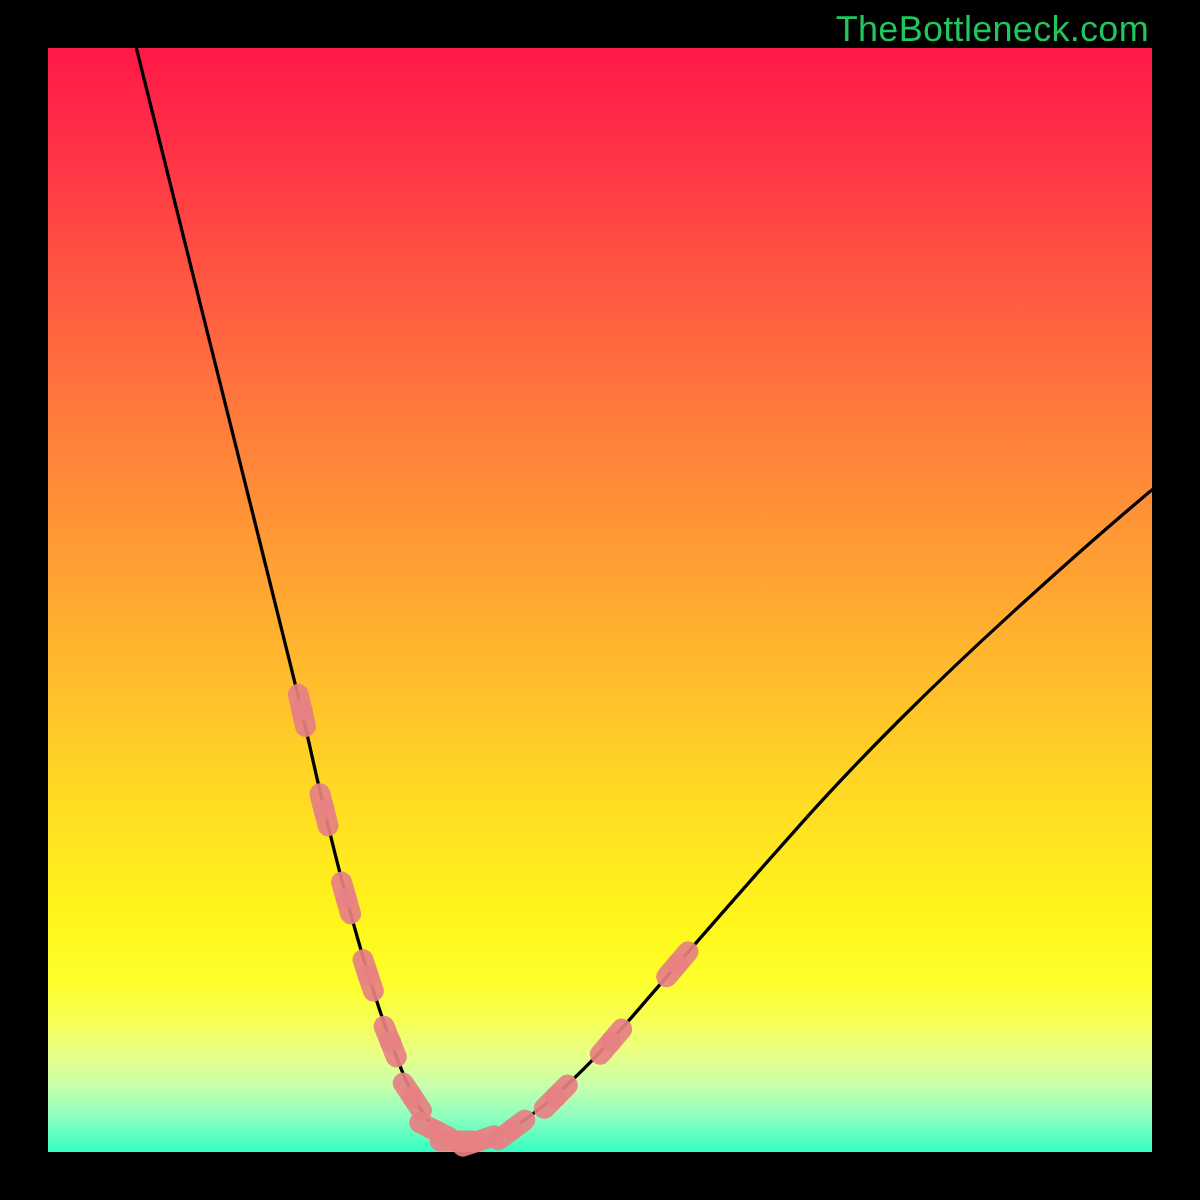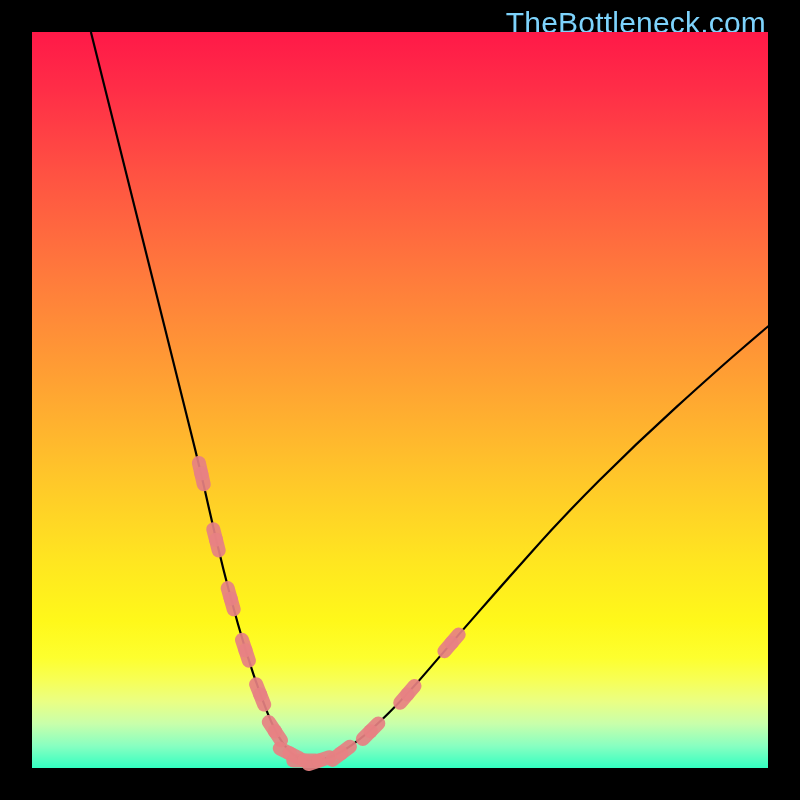--- a/index.html
+++ b/index.html
@@ -38,22 +38,22 @@
       #eaff84 91%,
       #c8ffab 94%,
       #88ffc1 97%,
       #33ffc1 100%
     );
   }
   .watermark {
     position: absolute;
     top: 6px;
     right: 34px;
-    color: #7dd3fc;
-    font-size: 30px;
+    color: #22c55e;
+    font-size: 24px;
     font-weight: 500;
     letter-spacing: 0.2px;
     user-select: none;
   }
   svg.curve {
     position: absolute;
     left: 0;
     top: 0;
     width: 736px;
     height: 736px;

